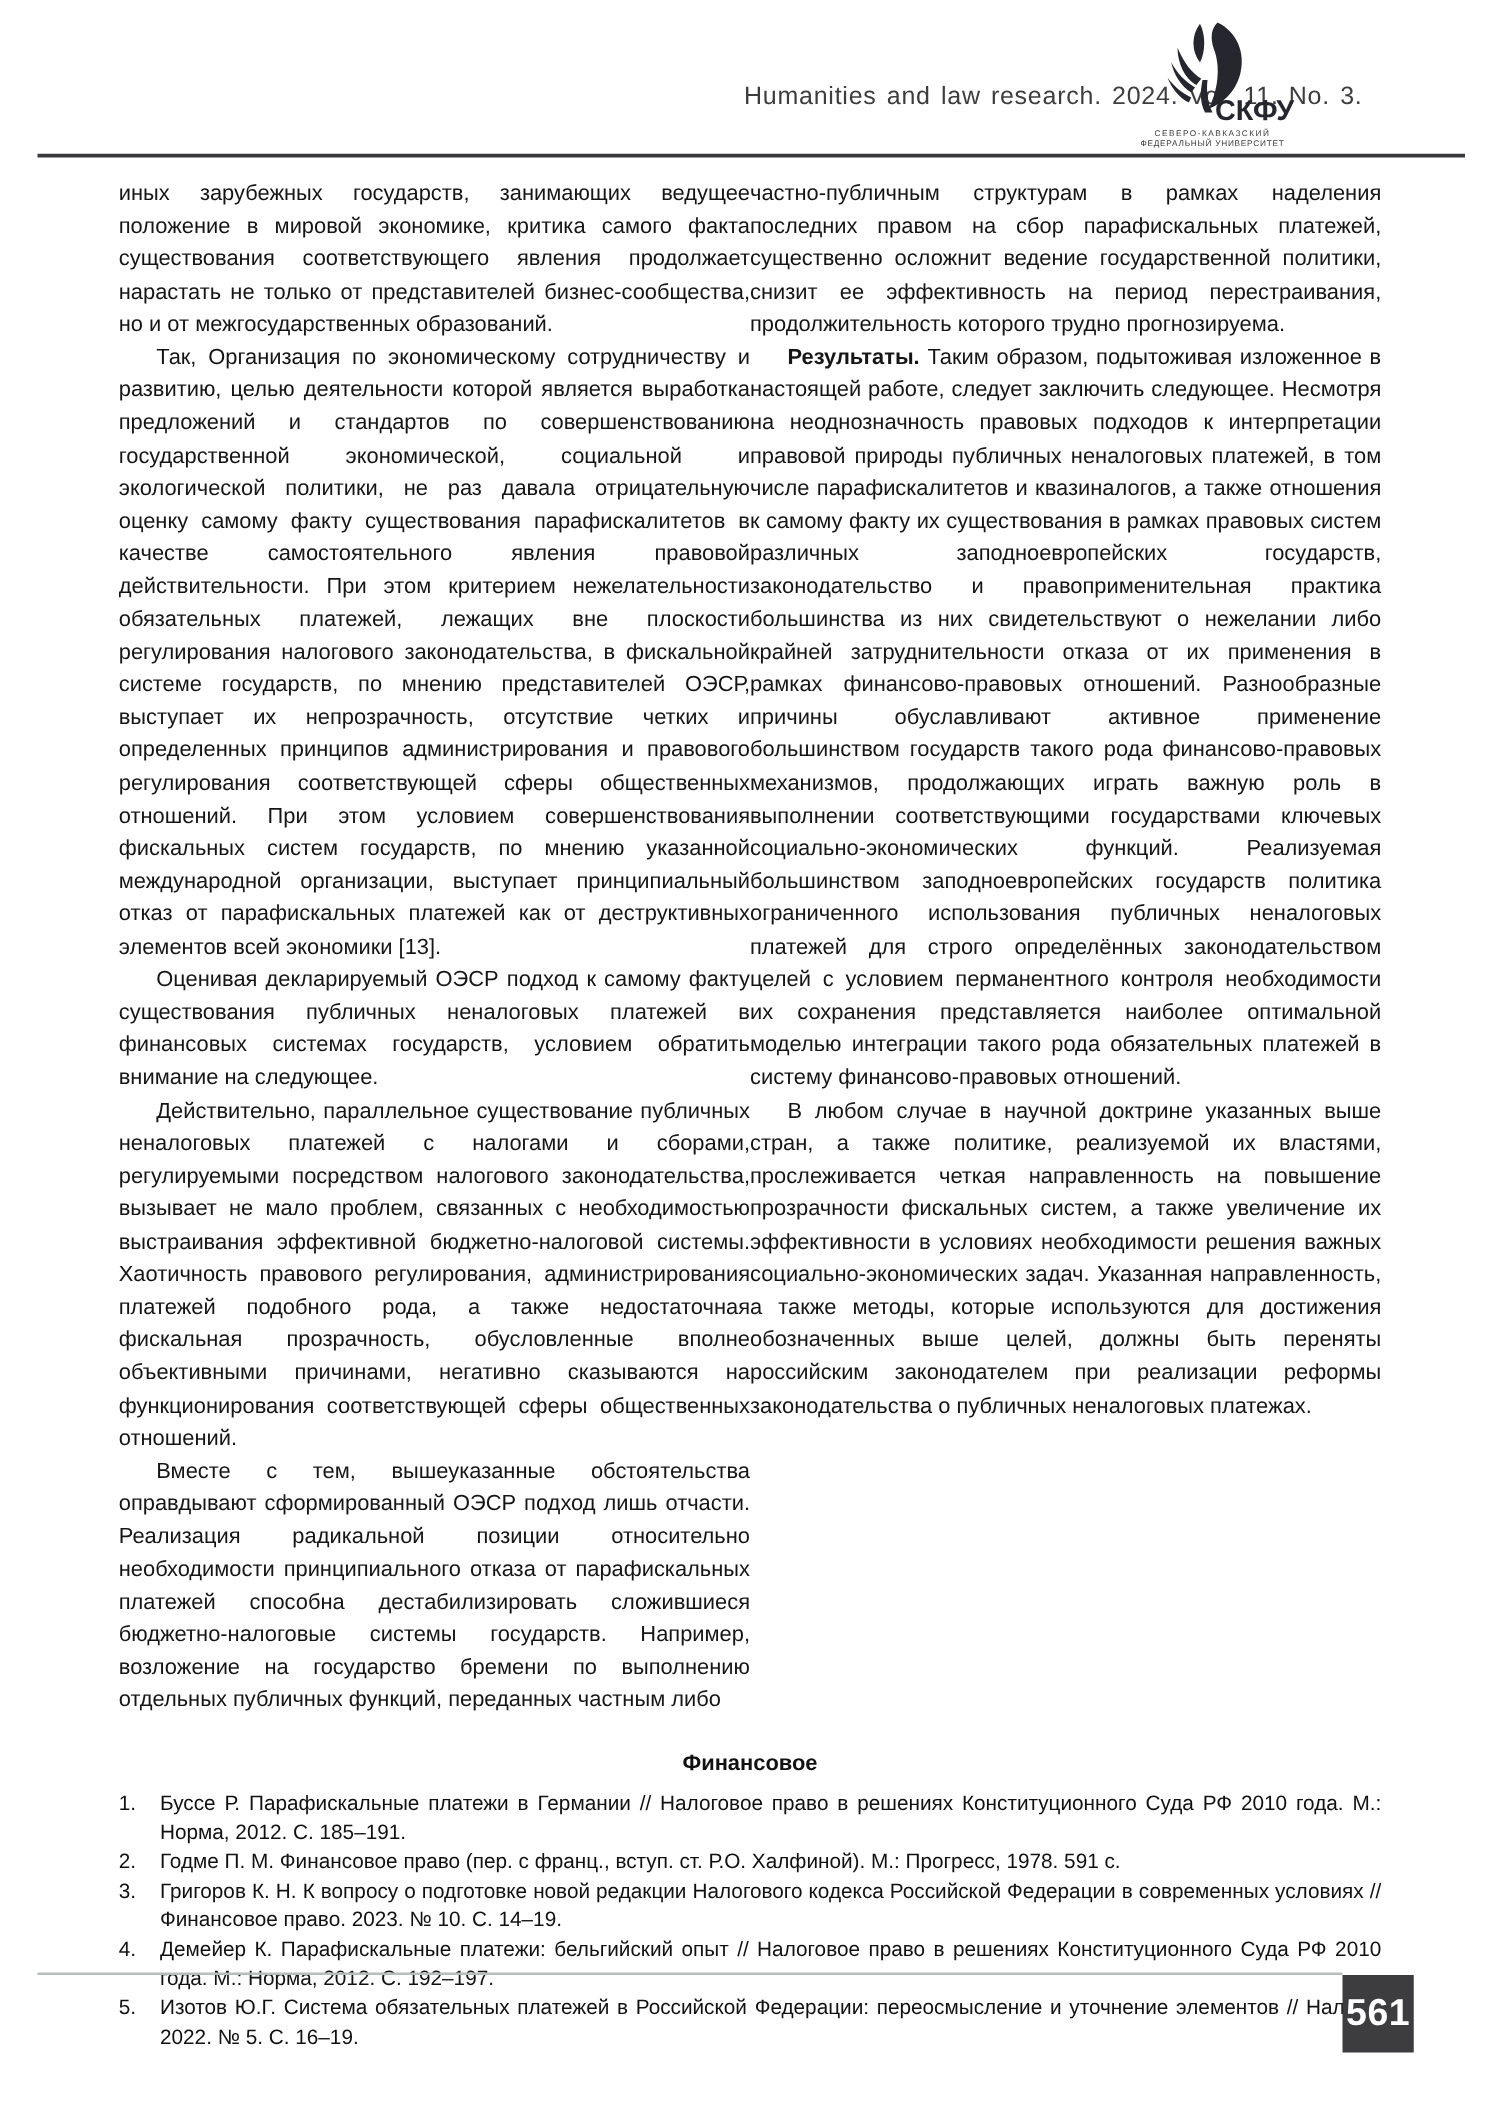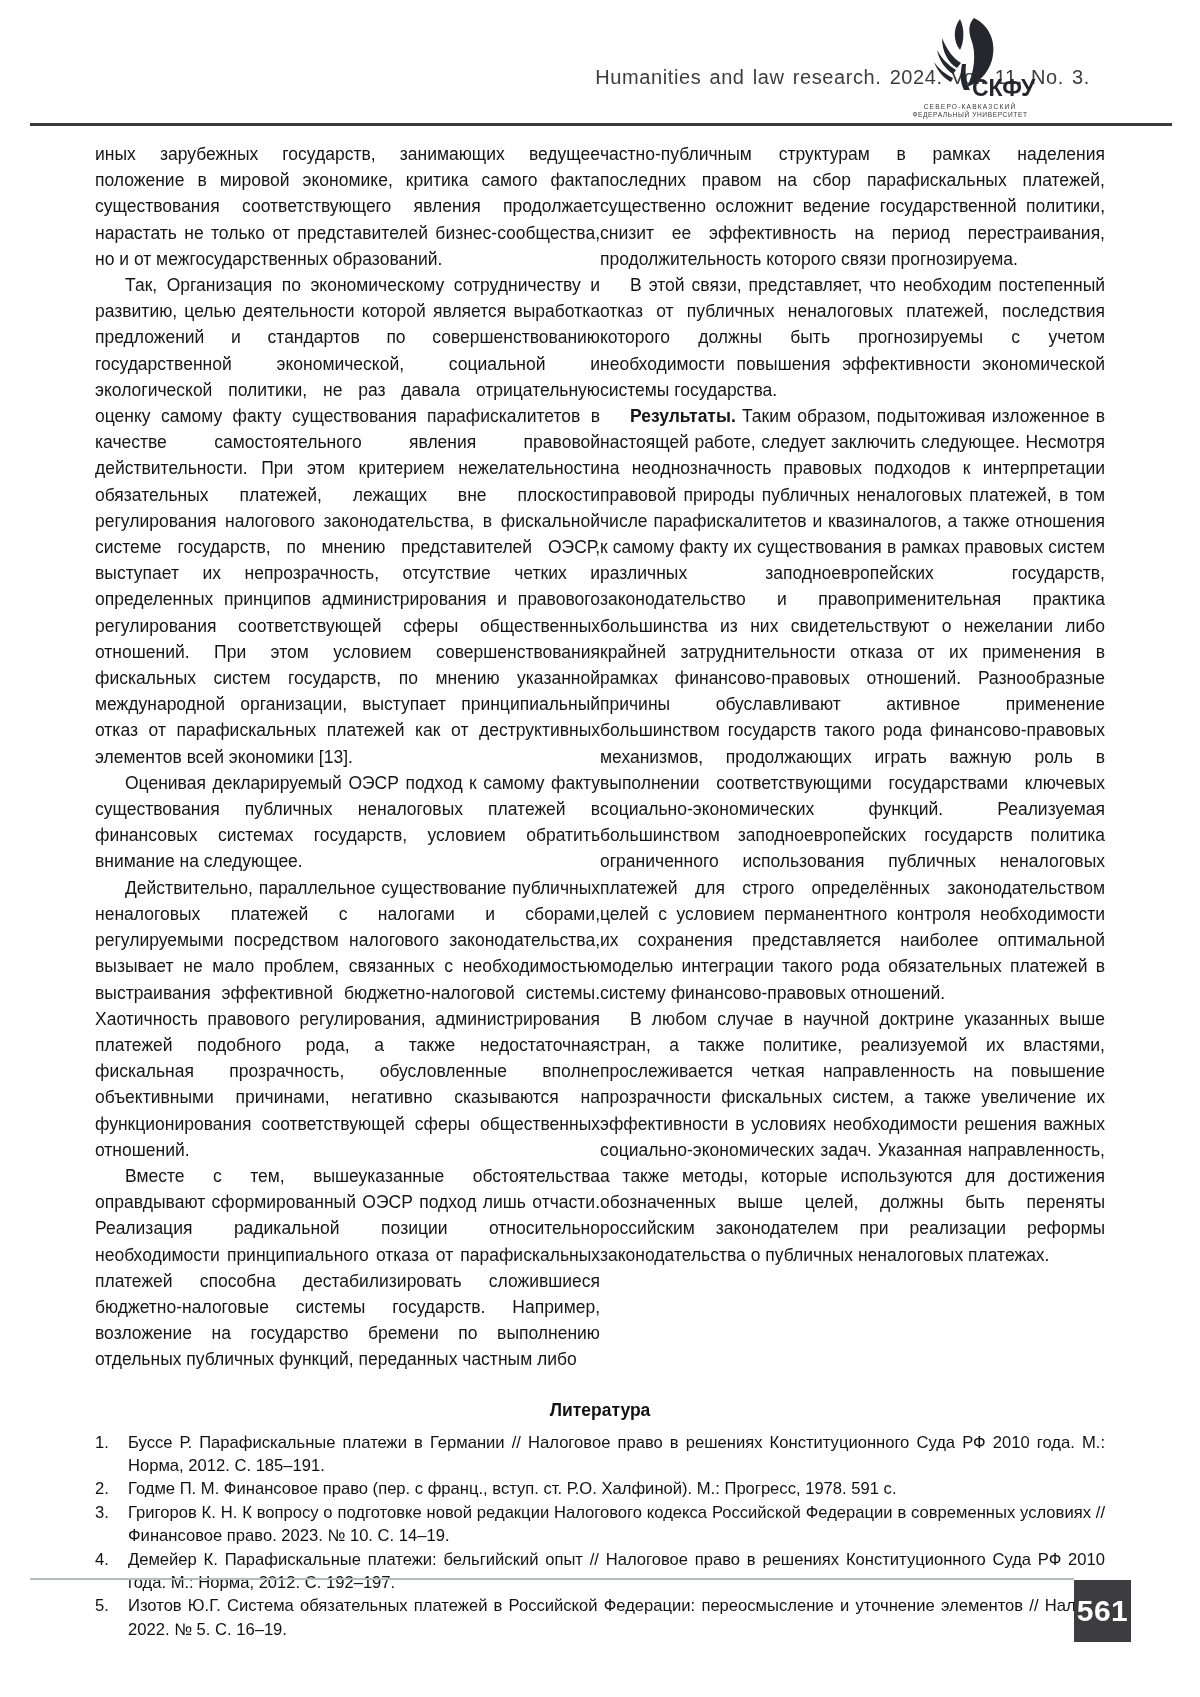--- a/index.html
+++ b/index.html
@@ -95,32 +95,31 @@
 
         <p><span>Оценивая декларируемый ОЭСР подход к самому факту существования публичных неналоговых платежей в финансовых системах государств, условием обратить внимание на следующее.</span></p>
 
         <p><span>Действительно, параллельное существование публичных неналоговых платежей с налогами и сборами, регулируемыми посредством налогового законодательства, вызывает не мало проблем, связанных с необходимостью выстраивания эффективной бюджетно-налоговой системы. Хаотичность правового регулирования, администрирования платежей подобного рода, а также недостаточная фискальная прозрачность, обусловленные вполне объективными причинами, негативно сказываются на функционирования соответствующей сферы общественных отношений.</span></p>
 
         <p><span>Вместе с тем, вышеуказанные обстоятельства оправдывают сформированный ОЭСР подход лишь отчасти. Реализация радикальной позиции относительно необходимости принципиального отказа от парафискальных платежей способна дестабилизировать сложившиеся бюджетно-налоговые системы государств. Например, возложение на государство бремени по выполнению отдельных публичных функций, переданных частным либо</span></p>
       </div>
 
     <div class="col">
 
-        <p class="noindent"><span>частно-публичным структурам в рамках наделения последних правом на сбор парафискальных платежей, существенно осложнит ведение государственной политики, снизит ее эффективность на период перестраивания, продолжительность которого связи прогнозируема.</span></p>
+        <p class="noindent"><span>частно-публичным структурам в рамках наделения последних правом на сбор парафискальных платежей, существенно осложнит ведение государственной политики, снизит ее эффективность на период перестраивания, продолжительность которого трудно прогнозируема.</span></p>
 
-        <p><span>В этой связи, представляет, что необходим постепенный отказ от публичных неналоговых платежей, последствия которого должны быть прогнозируемы с учетом необходимости повышения эффективности экономической системы государства.</span></p>
 
         <p><b>Результаты.</b><span> Таким образом, подытоживая изложенное в настоящей работе, следует заключить следующее. Несмотря на неоднозначность правовых подходов к интерпретации правовой природы публичных неналоговых платежей, в том числе парафискалитетов и квазиналогов, а также отношения к самому факту их существования в рамках правовых систем различных заподноевропейских государств, законодательство и правоприменительная практика большинства из них свидетельствуют о нежелании либо крайней затруднительности отказа от их применения в рамках финансово-правовых отношений. Разнообразные причины обуславливают активное применение большинством государств такого рода финансово-правовых механизмов, продолжающих играть важную роль в выполнении соответствующими государствами ключевых социально-экономических функций. Реализуемая большинством заподноевропейских государств политика ограниченного использования публичных неналоговых платежей для строго определённых законодательством целей с условием перманентного контроля необходимости их сохранения представляется наиболее оптимальной моделью интеграции такого рода обязательных платежей в систему финансово-правовых отношений.</span></p>
 
         <p><span>В любом случае в научной доктрине указанных выше стран, а также политике, реализуемой их властями, прослеживается четкая направленность на повышение прозрачности фискальных систем, а также увеличение их эффективности в условиях необходимости решения важных социально-экономических задач. Указанная направленность, а также методы, которые используются для достижения обозначенных выше целей, должны быть переняты российским законодателем при реализации реформы законодательства о публичных неналоговых платежах.</span></p>
       </div>
 
   </div>
 
-  <div class="lit-heading">Литература</div>
+  <div class="lit-heading">Финансовое</div>
 
   <div class="ref-list">
 
       <div class="ref-item">
         <span class="ref-num">1.</span>
         <span class="ref-text">Буссе Р. Парафискальные платежи в Германии // Налоговое право в решениях Конституционного Суда РФ 2010 года. М.: Норма, 2012. С. 185–191.</span>
       </div>
 
       <div class="ref-item">
         <span class="ref-num">2.</span>

